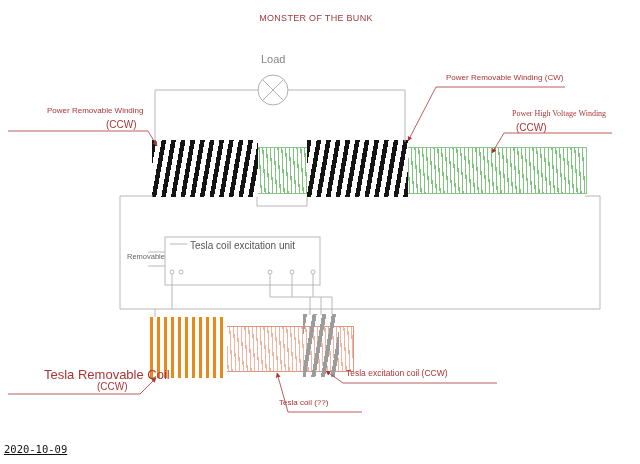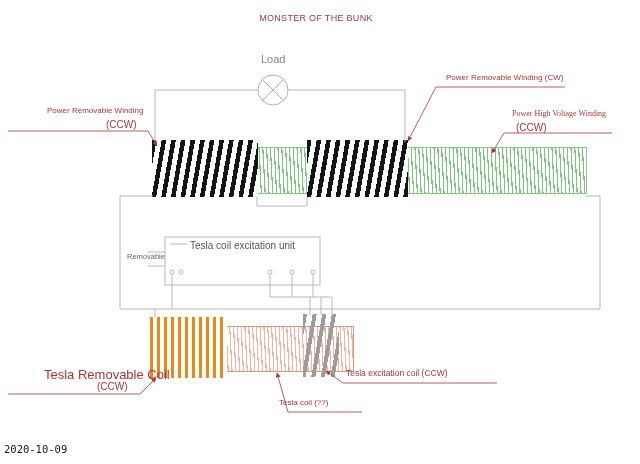--- a/index.html
+++ b/index.html
@@ -24,21 +24,21 @@
   
   svg.overlay{position:absolute;left:0;top:0;}
   
   .txt{position:absolute;white-space:nowrap;line-height:1.1;}
   .red{color:#ab3535;font-size:8px;}
   .red-italic{color:#ab3535;font-size:10px;text-align:center;}
   .title{left:0;top:14px;width:632px;text-align:center;color:#9c3a3a;font-size:9px;letter-spacing:.3px;}
   .load{left:261px;top:53px;color:#858585;font-size:11px;}
   .unit-lbl{left:190px;top:240px;color:#555555;font-size:10px;}
   .nutrition{left:127px;top:253px;color:#666666;font-size:7.5px;}
-  .stamp{left:4px;top:444px;color:#111111;font-size:10.5px;font-family:"DejaVu Sans Mono",monospace;}
+  .stamp{left:4px;top:444px;color:#111111;font-size:10.5px;font-family:"DejaVu Sans Mono",monospace;text-decoration:underline;}
   .prw-cw{left:446px;top:74px;}
   .prw-ccw1{left:47px;top:107px;}
   .prw-ccw2{left:106px;top:119px;}
   .phv1{left:512px;top:110px;font-family:Liberation Serif, serif;}
   .phv2{left:516px;top:122px;}
   .trc1{left:44px;top:368px;font-size:13px;}
   .trc2{left:97px;top:381px;}
   .tec{left:346px;top:369px;font-size:8.5px;}
   .tc{left:279px;top:399px;}
 </style>

